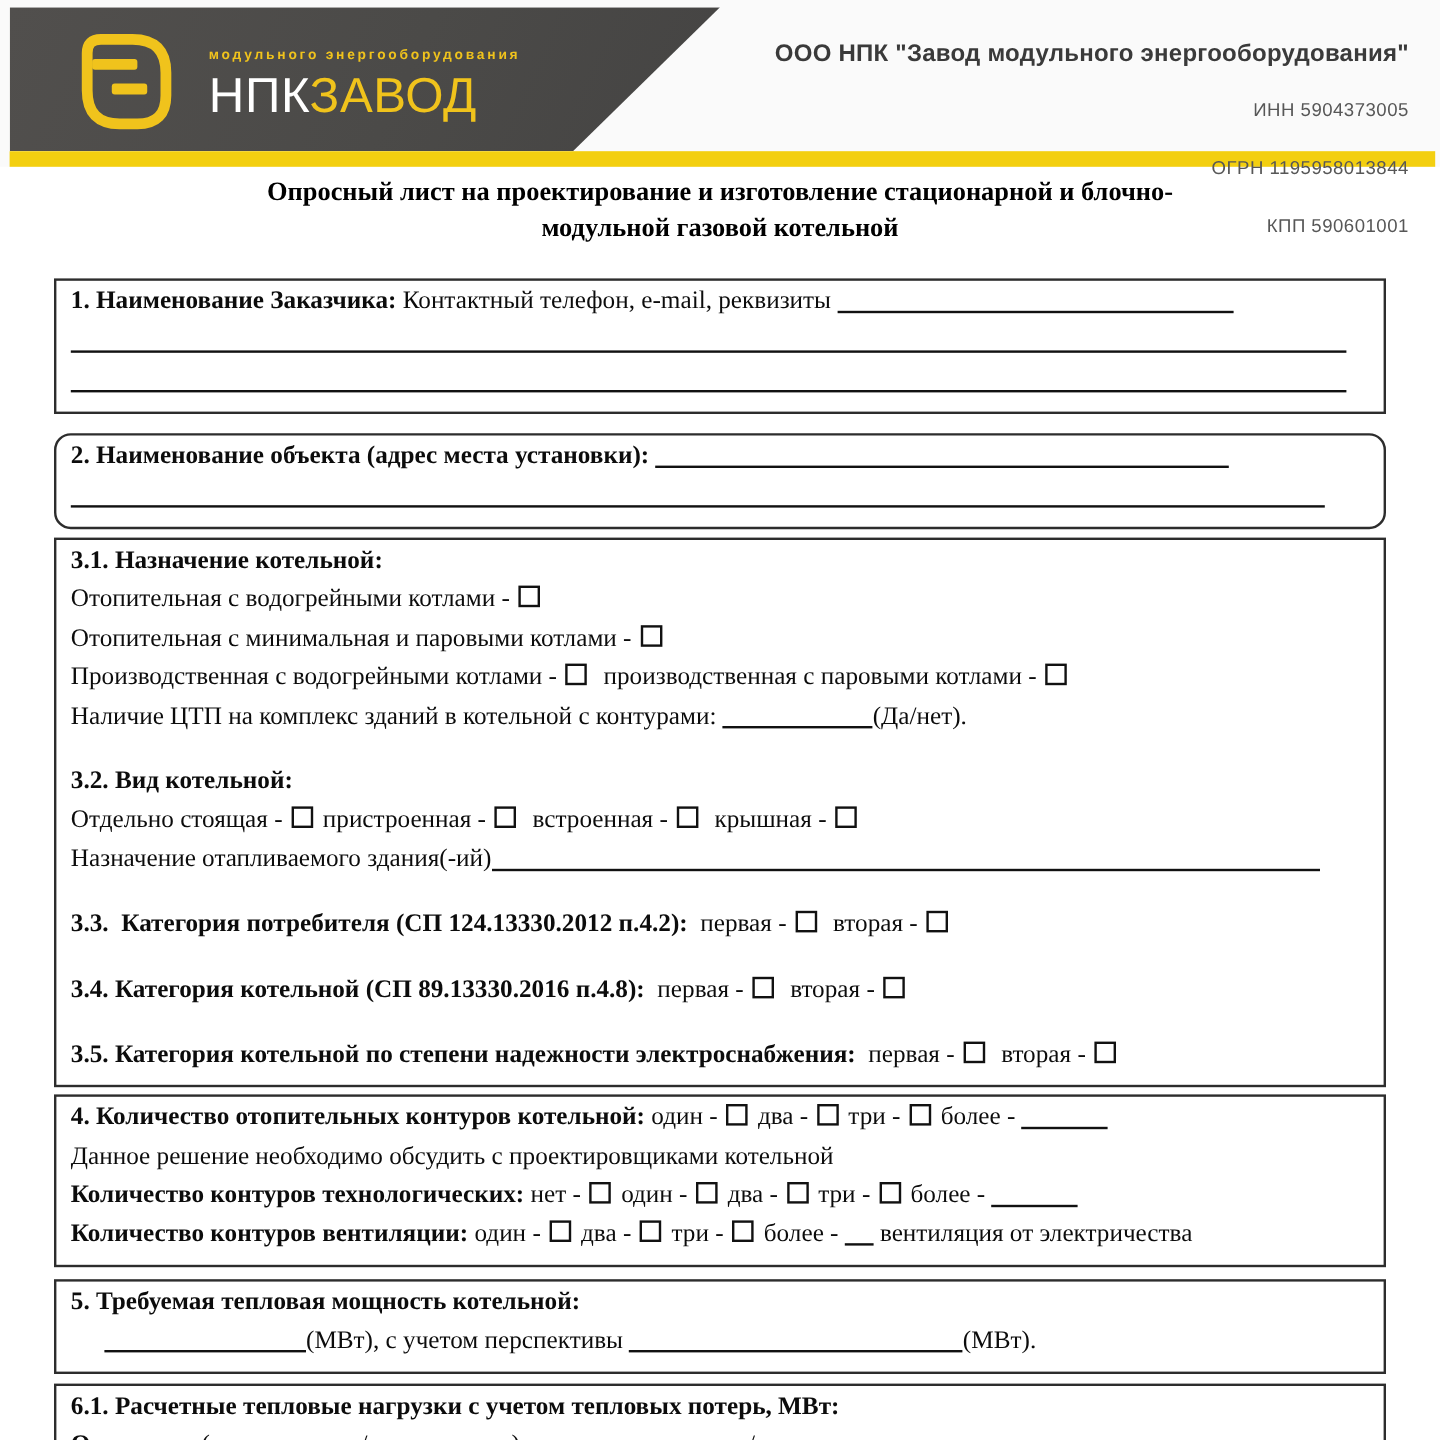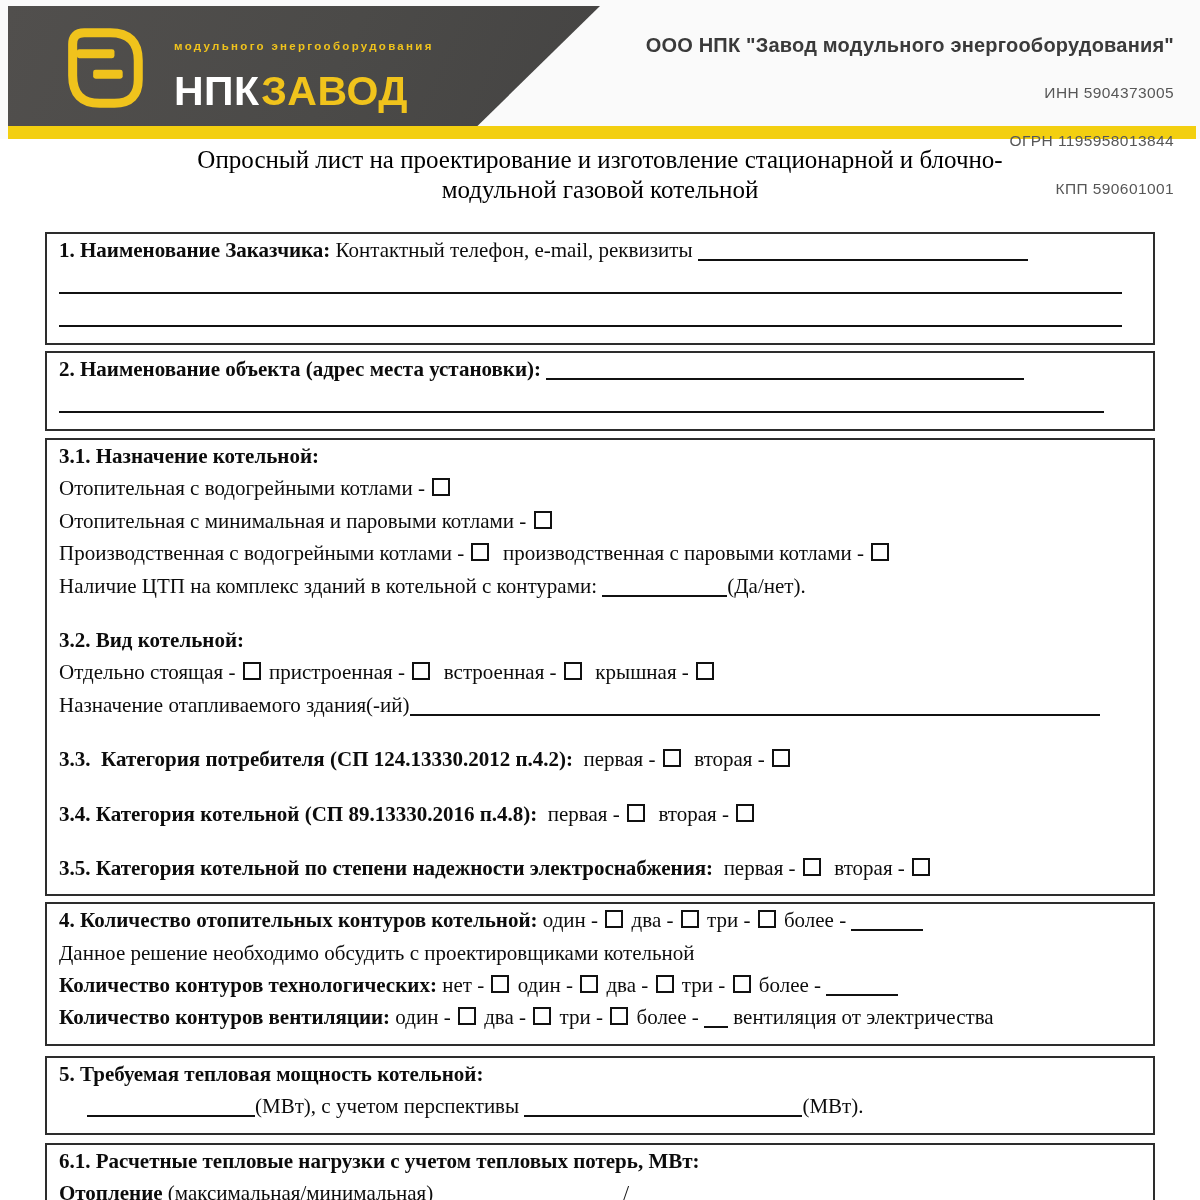--- a/index.html
+++ b/index.html
@@ -12,41 +12,41 @@
   .header-dark{
     position:absolute;left:8px;top:6px;width:592px;height:120px;
     background:linear-gradient(115deg,#514f4d 0%,#4b4a48 55%,#454443 100%);
     clip-path:polygon(0 0,100% 0,79.3% 100%,0 100%);
   }
   .header-stripe{position:absolute;left:8px;top:126px;width:1188px;height:13px;background:#f3cf10;}
   .logo{position:absolute;left:62px;top:26px;display:flex;align-items:flex-start;z-index:2;}
   .logo svg{display:block;}
   .logo-text{margin-left:30px;margin-top:10px;font-family:"Liberation Sans","DejaVu Sans",sans-serif;}
   .tagline{color:#f0c31c;font-size:11.5px;font-weight:bold;letter-spacing:2.3px;white-space:nowrap;}
-  .brand{font-size:41px;font-weight:bold;letter-spacing:0.5px;line-height:1.05;margin-top:16px;white-space:nowrap;}
+  .brand{font-size:41px;font-weight:normal;letter-spacing:0.5px;line-height:1.05;margin-top:4px;white-space:nowrap;}
   .brand-w{color:#ffffff;}
   .brand-y{color:#f0c31c;}
   .company{position:absolute;right:26px;top:34px;text-align:right;font-family:"Liberation Sans","DejaVu Sans",sans-serif;z-index:2;}
   .company-name{font-size:20px;font-weight:bold;color:#3a3a3a;letter-spacing:0.2px;white-space:nowrap;}
   .company-reg{margin-top:27px;display:flex;justify-content:flex-end;gap:30px;font-size:15.5px;color:#575757;letter-spacing:0.4px;white-space:nowrap;flex-direction:column;}
   
-  .doc-title{margin-top:6px;text-align:center;font-weight:normal;font-size:25px;line-height:30px;color:#000;}
+  .doc-title{margin-top:6px;text-align:center;font-weight:bold;font-size:22px;line-height:30px;color:#000;}
   
   .content{margin:0 45px;}
   .box{border:2px solid #2d2d2d;padding:4px 12px 6px;margin-top:8px;overflow:hidden;background:#fff;}
   .line{height:32.4px;font-size:21px;white-space:nowrap;}
   .line.empty{height:22px;}
   .seg-b{font-weight:bold;}
   .cb{display:inline-block;width:14px;height:14px;border:2px solid #111;background:#fff;vertical-align:-1px;margin:0 3px 0 2px;}
   .blank{display:inline-block;height:10px;border-bottom:2px solid #111;vertical-align:-4px;}
   .sp{display:inline-block;height:1px;}
   
   .box-customer{margin-top:27px;}
   .box-customer .line{height:33px;}
-  .box-object{margin-top:6px;}
+  .box-object{margin-top:16px;border-radius:14px;}
   .box-object .line{height:33px;}
   .box-purpose{margin-top:7px;}
   .box-circuits{margin-top:6px;}
   .box-power{margin-top:10px;}
   .box-loads{margin-top:8px;}
 </style>
 </head>
 <body>
 
 <div class="header">

